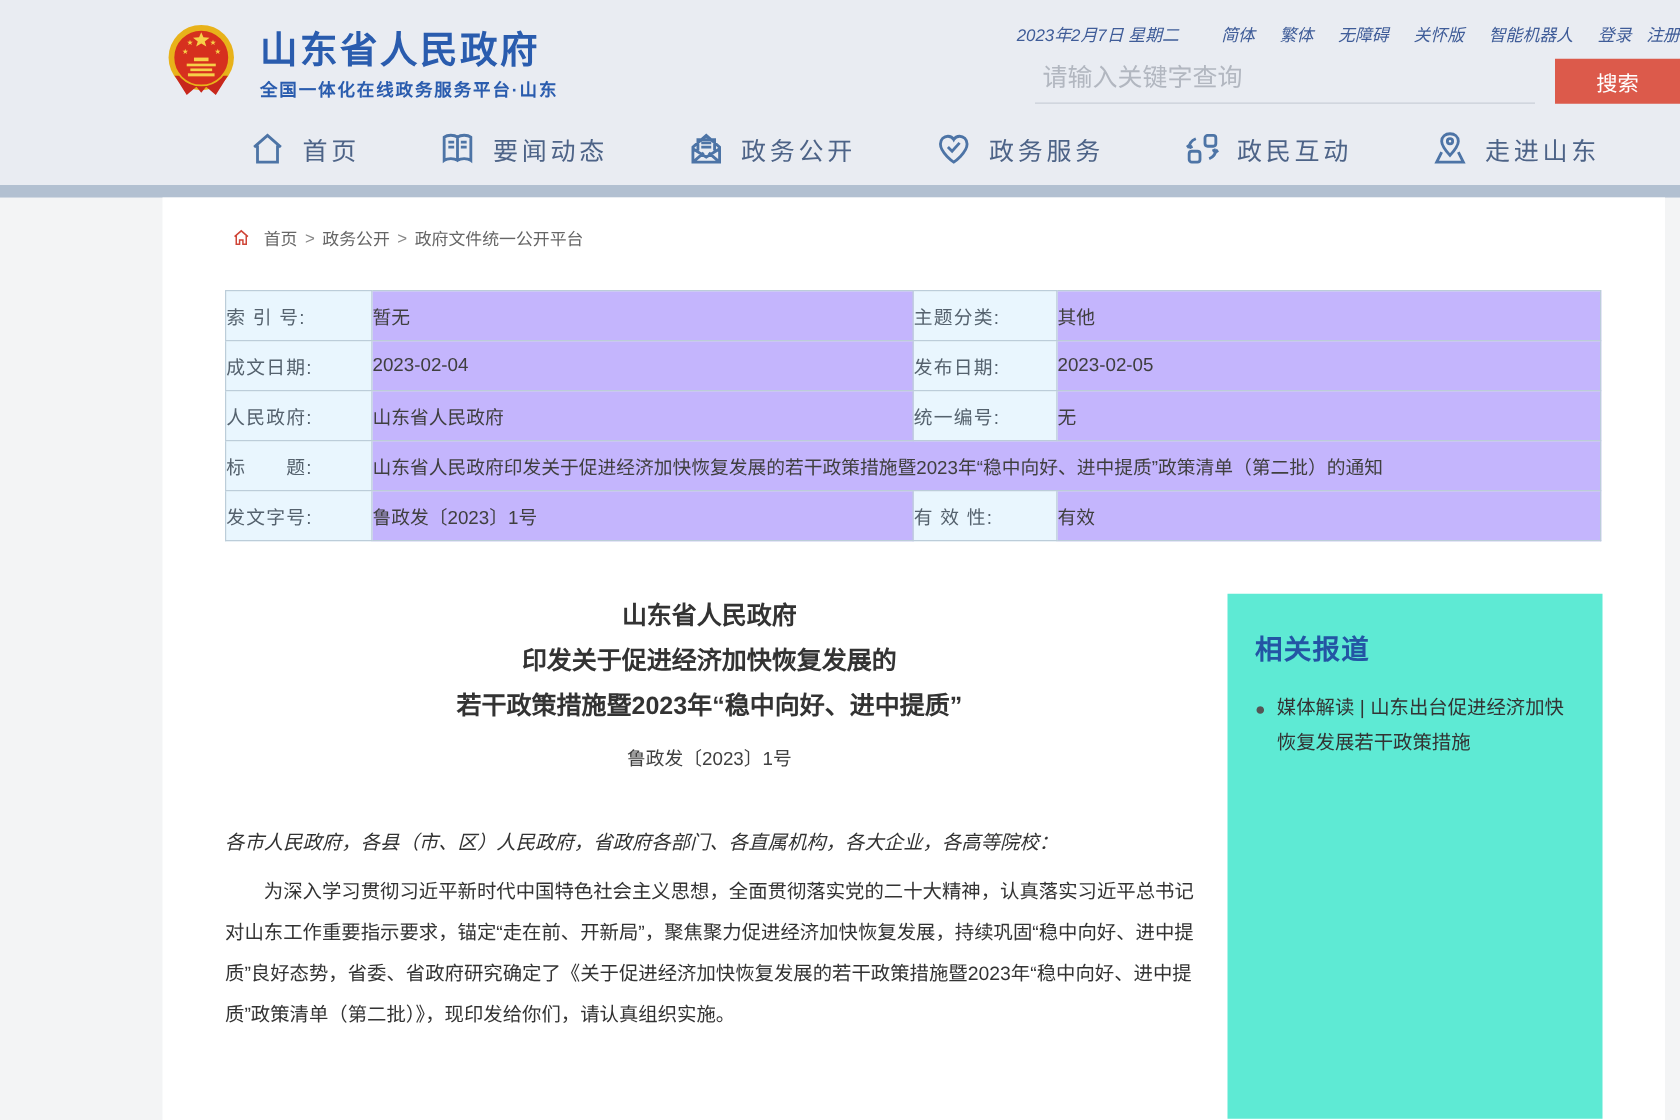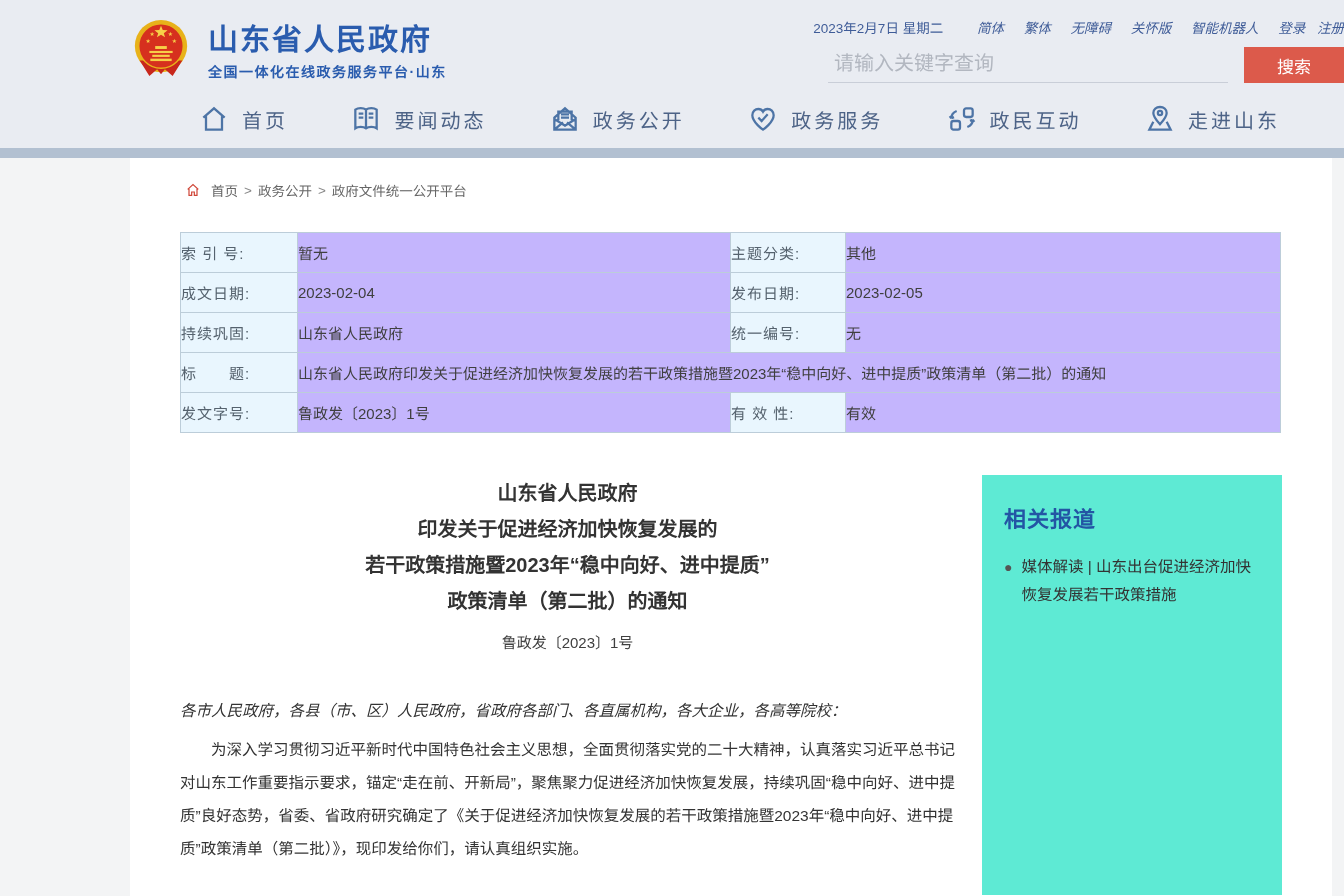--- a/index.html
+++ b/index.html
@@ -14,21 +14,21 @@
   .header-inner {
     width:1214px; margin-left:130px; height:96px;
     display:flex; align-items:center; justify-content:space-between;
   }
   .brand { display:flex; align-items:center; }
   .emblem { width:62px; height:64px; margin-right:16px; flex:0 0 auto; }
   .site-title { font-size:30px; font-weight:bold; color:#2a5cae; letter-spacing:2px; }
   .site-subtitle { font-size:14px; font-weight:bold; color:#2a5cae; letter-spacing:1.5px; margin-top:2px; }
   .header-right { display:flex; flex-direction:column; align-items:flex-end; padding-top:4px; }
   .topbar { font-size:13.5px; color:#3f5c98; white-space:nowrap; }
-  .topbar .tb-date { margin-right:14px; }
+  .topbar .tb-date { margin-right:14px;font-style:italic; }
   .topbar a { color:#3f5c98; text-decoration:none; margin-left:16px; cursor:pointer;font-style:italic; }
   .topbar a.tight { margin-left:8px; }
   .searchbar { display:flex; align-items:flex-end; margin-top:10px; }
   .search-input {
     width:400px; height:32px; background:transparent;
     border:none; border-bottom:1px solid #c9ced8; outline:none;
     font-size:20px; color:#333; padding:0 6px 6px 6px;
     font-family:inherit;
   }
   .search-input::placeholder { color:#b2b7c0; }
@@ -212,21 +212,21 @@
       <th>主题分类:</th>
       <td>其他</td>
     </tr>
     <tr>
       <th>成文日期:</th>
       <td>2023-02-04</td>
       <th>发布日期:</th>
       <td>2023-02-05</td>
     </tr>
     <tr>
-      <th>持续巩固:</th>
+      <th>人民政府:</th>
       <td>山东省人民政府</td>
       <th>统一编号:</th>
       <td>无</td>
     </tr>
     <tr>
       <th>标　　题:</th>
       <td colspan="3">山东省人民政府印发关于促进经济加快恢复发展的若干政策措施暨2023年“稳中向好、进中提质”政策清单（第二批）的通知</td>
     </tr>
     <tr>
       <th>发文字号:</th>
@@ -236,21 +236,20 @@
     </tr>
   </tbody>
     </table>
 
   <div class="content-row">
     <div class="article">
       <h1 class="doc-title">
         <div>山东省人民政府</div>
         <div>印发关于促进经济加快恢复发展的</div>
         <div>若干政策措施暨2023年“稳中向好、进中提质”</div>
-        <div>政策清单（第二批）的通知</div>
       </h1>
       <div class="doc-number">鲁政发〔2023〕1号</div>
       <p class="p-first">各市人民政府，各县（市、区）人民政府，省政府各部门、各直属机构，各大企业，各高等院校：</p>
       <p class="p-indent">为深入学习贯彻习近平新时代中国特色社会主义思想，全面贯彻落实党的二十大精神，认真落实习近平总书记对山东工作重要指示要求，锚定“走在前、开新局”，聚焦聚力促进经济加快恢复发展，持续巩固“稳中向好、进中提质”良好态势，省委、省政府研究确定了《关于促进经济加快恢复发展的若干政策措施暨2023年“稳中向好、进中提质”政策清单（第二批）》，现印发给你们，请认真组织实施。</p>
     </div>
 
     <aside class="sidebar">
       <h2 class="sidebar-heading">相关报道</h2>
       <ul>
         <li>

